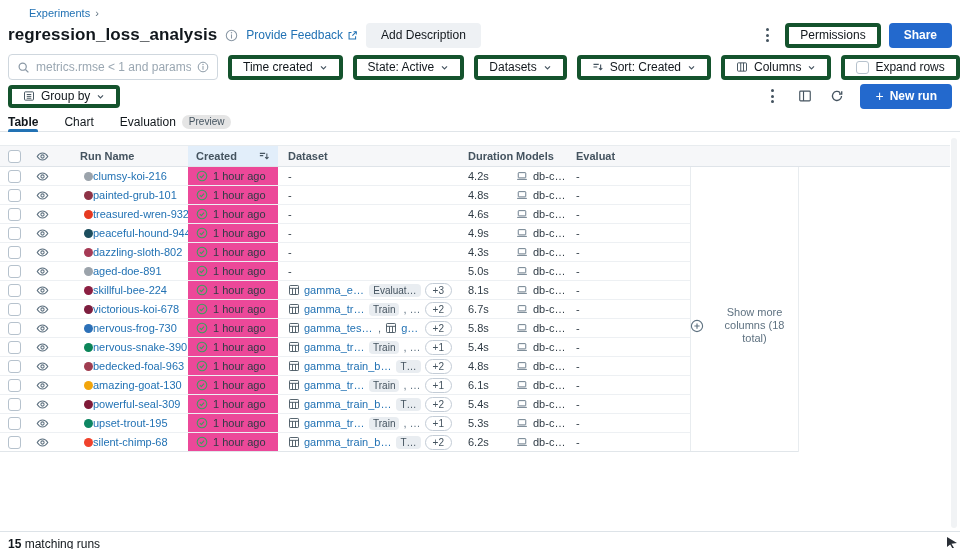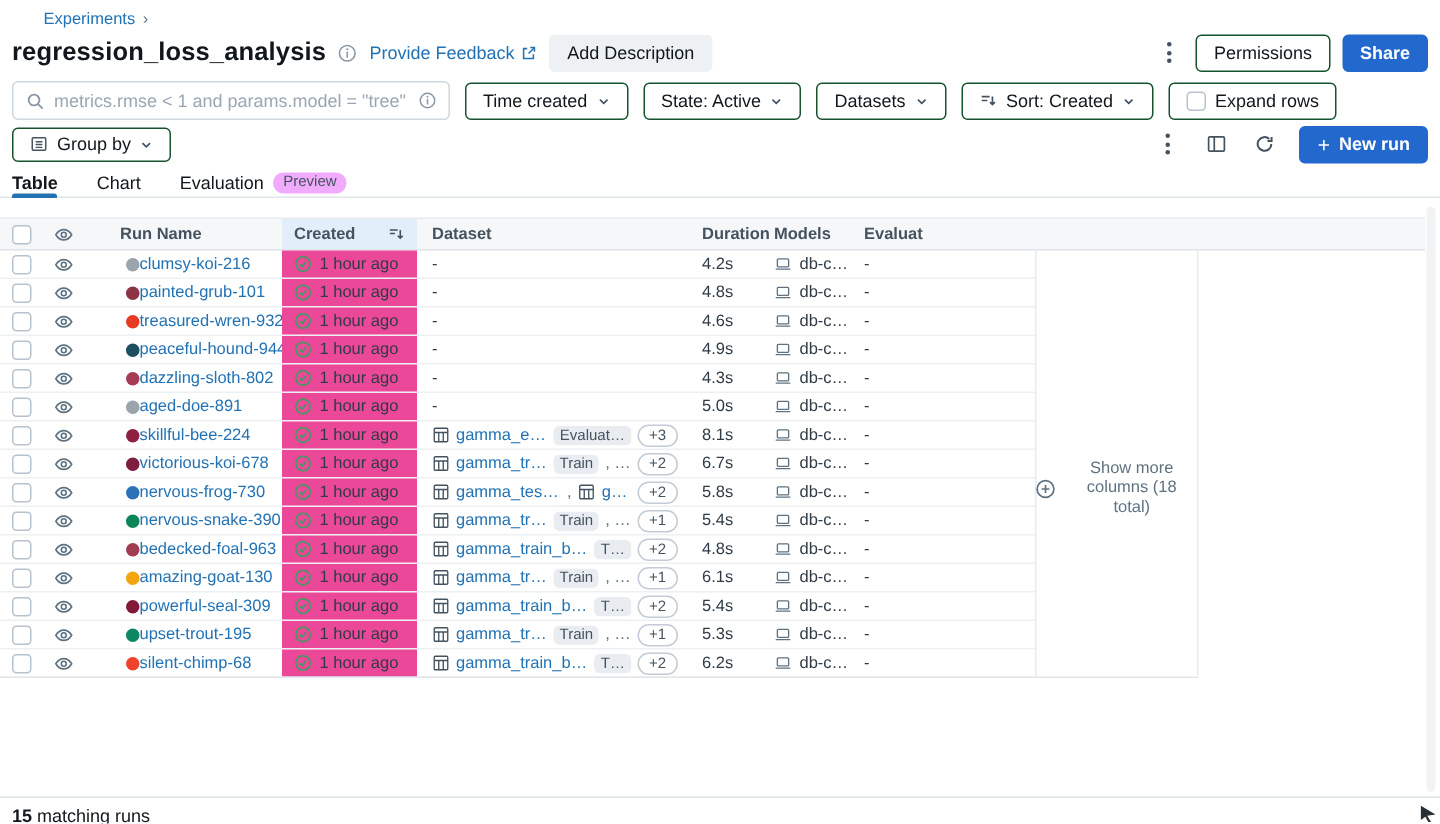--- a/index.html
+++ b/index.html
@@ -12,21 +12,21 @@
   
   .hdr { padding:6px 8px 0 8px; }
   .crumbs { display:flex; align-items:center; gap:5px; height:14px; font-size:11px;padding-left:21px; }
   .crumbs a { color:#2272b4; }
   .crumb-sep { color:#5f7281; font-size:11px; }
   .title-row { display:flex; align-items:center; gap:8px; height:28px; margin-top:1px; }
   .title-row h1 { font-size:17px; font-weight:bold; color:#11171c; letter-spacing:.1px; }
   .feedback { display:flex; align-items:center; gap:4px; color:#2272b4; font-size:12px; }
   .spacer-flex { flex:1; }
   .btn { display:inline-flex; align-items:center; gap:6px; height:25px; padding:0 11px;
-         border:1px solid #14532d; border-radius:4px; background:#fff; font-size:12px;
+         border:4px solid #14532d; border-radius:4px; background:#fff; font-size:12px;
          color:#11171c; cursor:pointer; font-family:inherit; white-space:nowrap; }
   .btn.subtle { border-color:transparent; background:#eef1f4; }
   .btn.primary { background:#2369cd; border-color:#2369cd; color:#fff; font-weight:bold; }
   .kebab { display:inline-flex; flex-direction:column; gap:2.5px; padding:4px 8px; cursor:pointer; }
   .kebab i { width:3px; height:3px; border-radius:50%; background:#44535f; }
 
   
   .row1 { display:flex; align-items:center; gap:10px; padding:0 8px; margin-top:5px; height:26px; }
   .search { display:flex; align-items:center; gap:6px; width:292px; height:26px; padding:0 8px;
             border:1px solid #cfd7de; border-radius:4px; background:#fff; }
@@ -36,21 +36,21 @@
   .right-tools { display:flex; align-items:center; gap:14px; margin-left:auto; }
   .icon-btn { cursor:pointer; padding:2px; }
 
   
   .tabs { display:flex; gap:26px; padding:0 8px; margin-top:4px; height:20px;
           border-bottom:1px solid #e0e5e9; font-size:12px; }
   .tab { display:flex; align-items:center; gap:6px; position:relative; color:#11171c; cursor:pointer; }
   .tab.active { font-weight:bold; }
   .tab.active::after { content:''; position:absolute; left:0; right:0; bottom:-1px; height:3px;
                        background:#2272b4; border-radius:2px 2px 0 0; }
-  .pill-badge { background:#f0abfc; border-radius:9px; padding:1.5px 7px; font-size:10px; color:#44535f; }
+  .pill-badge { background:#e5e5e5; border-radius:9px; padding:1.5px 7px; font-size:10px; color:#44535f; }
 
   
   .table-wrap { margin-top:13px; position:relative; }
   .thead { display:flex; align-items:stretch; height:22px; width:950px; background:#f6f7f9;
            border-top:1px solid #e8ecef; border-bottom:1px solid #dfe4e9;
            font-size:11px; font-weight:bold; color:#44535f; }
   .th { display:flex; align-items:center; }
   .c-check { width:28px; justify-content:center; }
   .c-eye { width:28px; justify-content:center; }
   .c-run { width:132px; padding-left:24px; }
@@ -188,20 +188,34 @@
           </svg>
         </span>
       <span>Sort: Created</span>
       <span>
           <svg width="9" height="9" viewBox="0 0 16 16" fill="none" stroke="#44535f" stroke-width="2">
             <path d="M3.5 6l4.5 4.5L12.5 6"></path>
           </svg>
         </span>
     </button>
     <button class="btn">
+      <span>
+          <svg width="12" height="12" viewBox="0 0 16 16" fill="none" stroke="#44535f" stroke-width="1.3">
+            <rect x="2" y="2.5" width="12" height="11" rx="1"></rect>
+            <path d="M6.3 2.5v11M10 2.5v11"></path>
+          </svg>
+        </span>
+      <span>Columns</span>
+      <span>
+          <svg width="9" height="9" viewBox="0 0 16 16" fill="none" stroke="#44535f" stroke-width="2">
+            <path d="M3.5 6l4.5 4.5L12.5 6"></path>
+          </svg>
+        </span>
+    </button>
+    <button class="btn">
       <span class="cb"></span>
       <span>Expand rows</span>
     </button>
   </div>
 
   <div class="row2">
     <button class="btn" style="height:23px;">
       <span>
           <svg width="12" height="12" viewBox="0 0 16 16" fill="none" stroke="#44535f" stroke-width="1.3">
             <rect x="2" y="2.5" width="12" height="11" rx="1"></rect>

